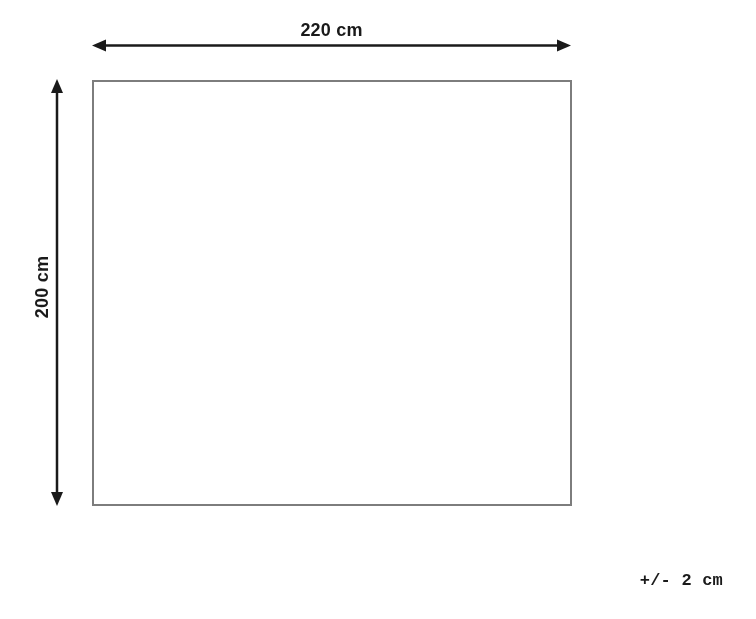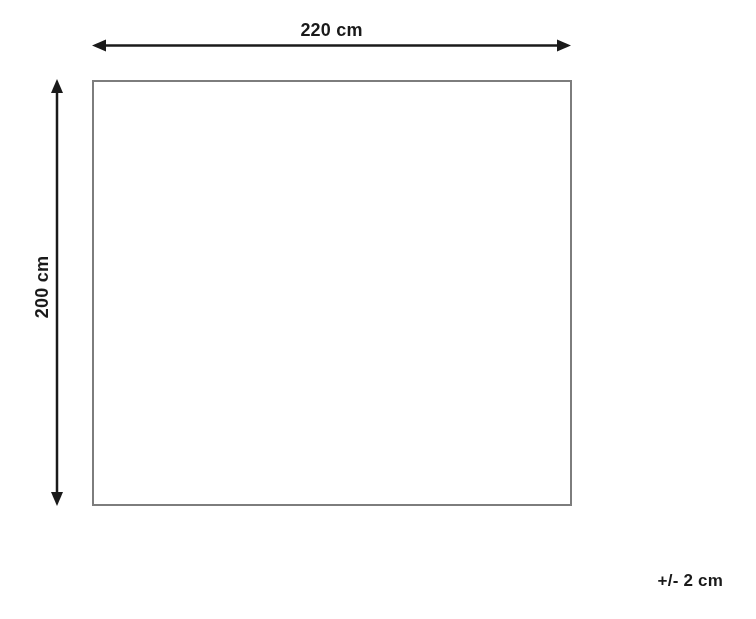--- a/index.html
+++ b/index.html
@@ -39,20 +39,21 @@
     left: 42px;
     top: 287px;
     transform: translate(-50%, -50%) rotate(-90deg);
     transform-origin: center center;
   }
   .tolerance-label {
     right: 33px;
     top: 571px;
     font-size: 17px;
     text-align: center;
+    font-family: Liberation Mono, monospace;
   }
 </style>
 </head>
 <body>
 
 <div class="canvas">
 
   <svg width="756" height="619" viewBox="0 0 756 619">
 
     <rect x="93" y="81" width="478" height="424" fill="none" stroke-width="2" stroke="#7d7d7d"></rect>

